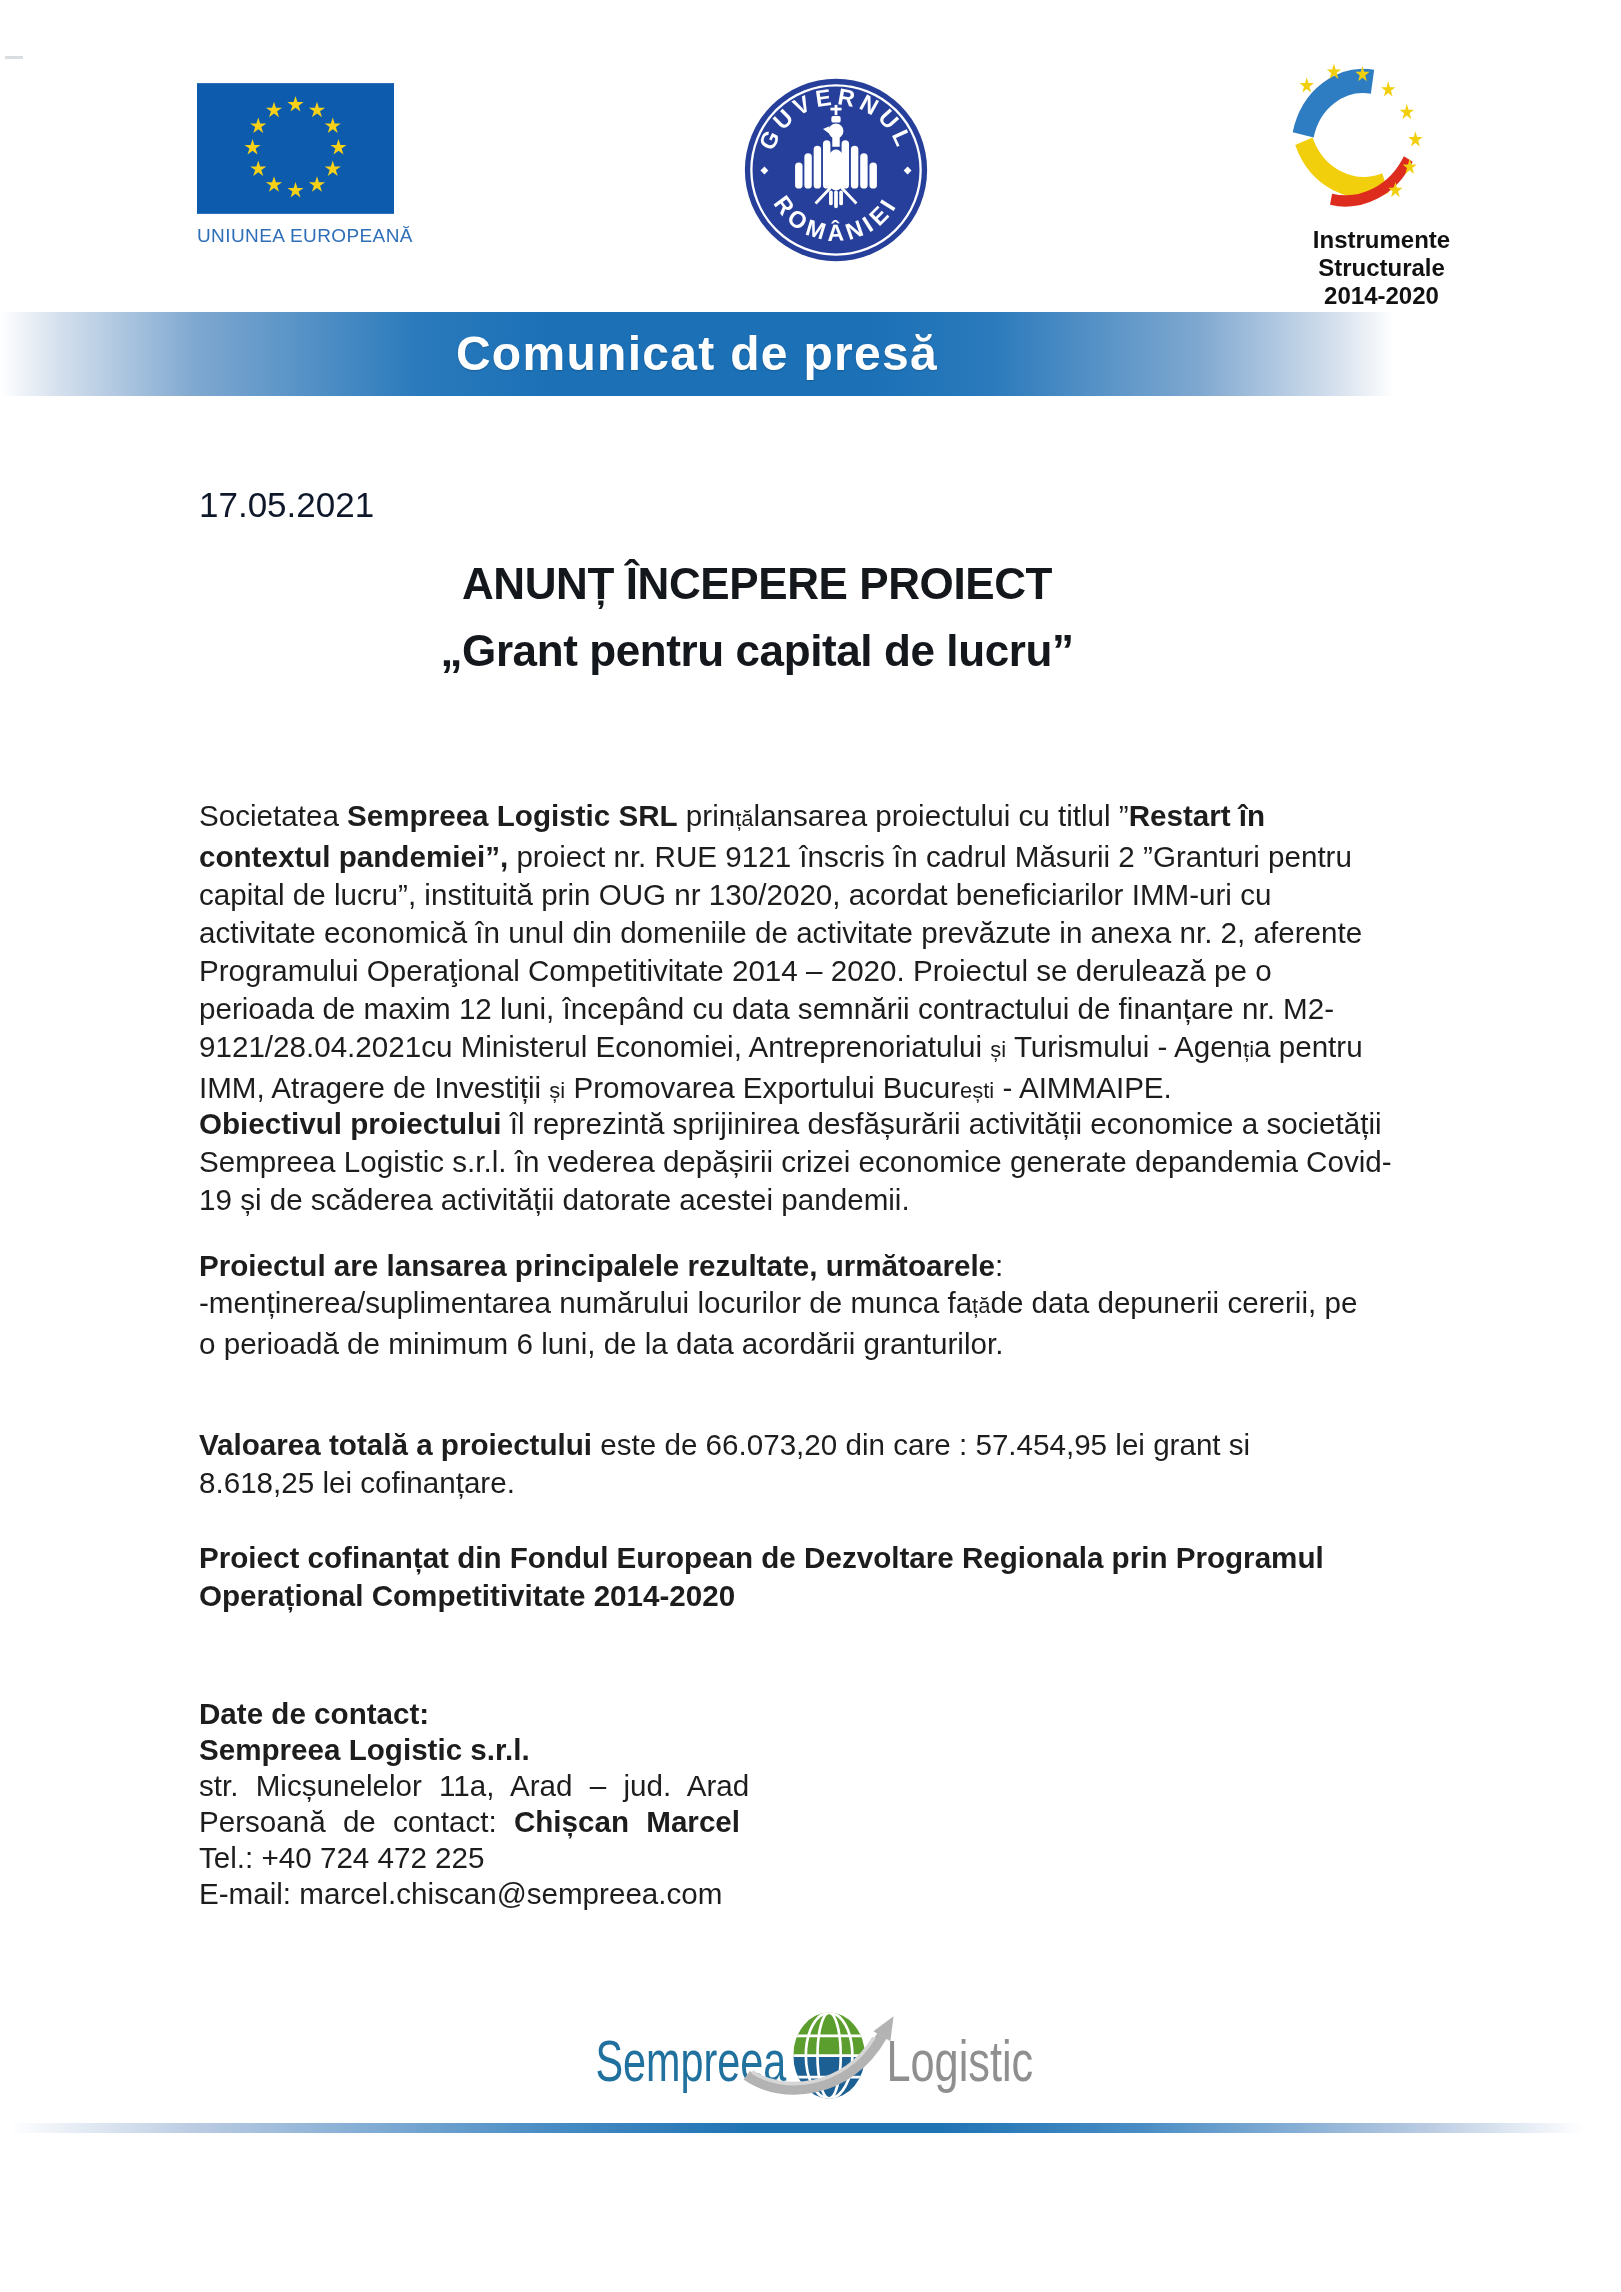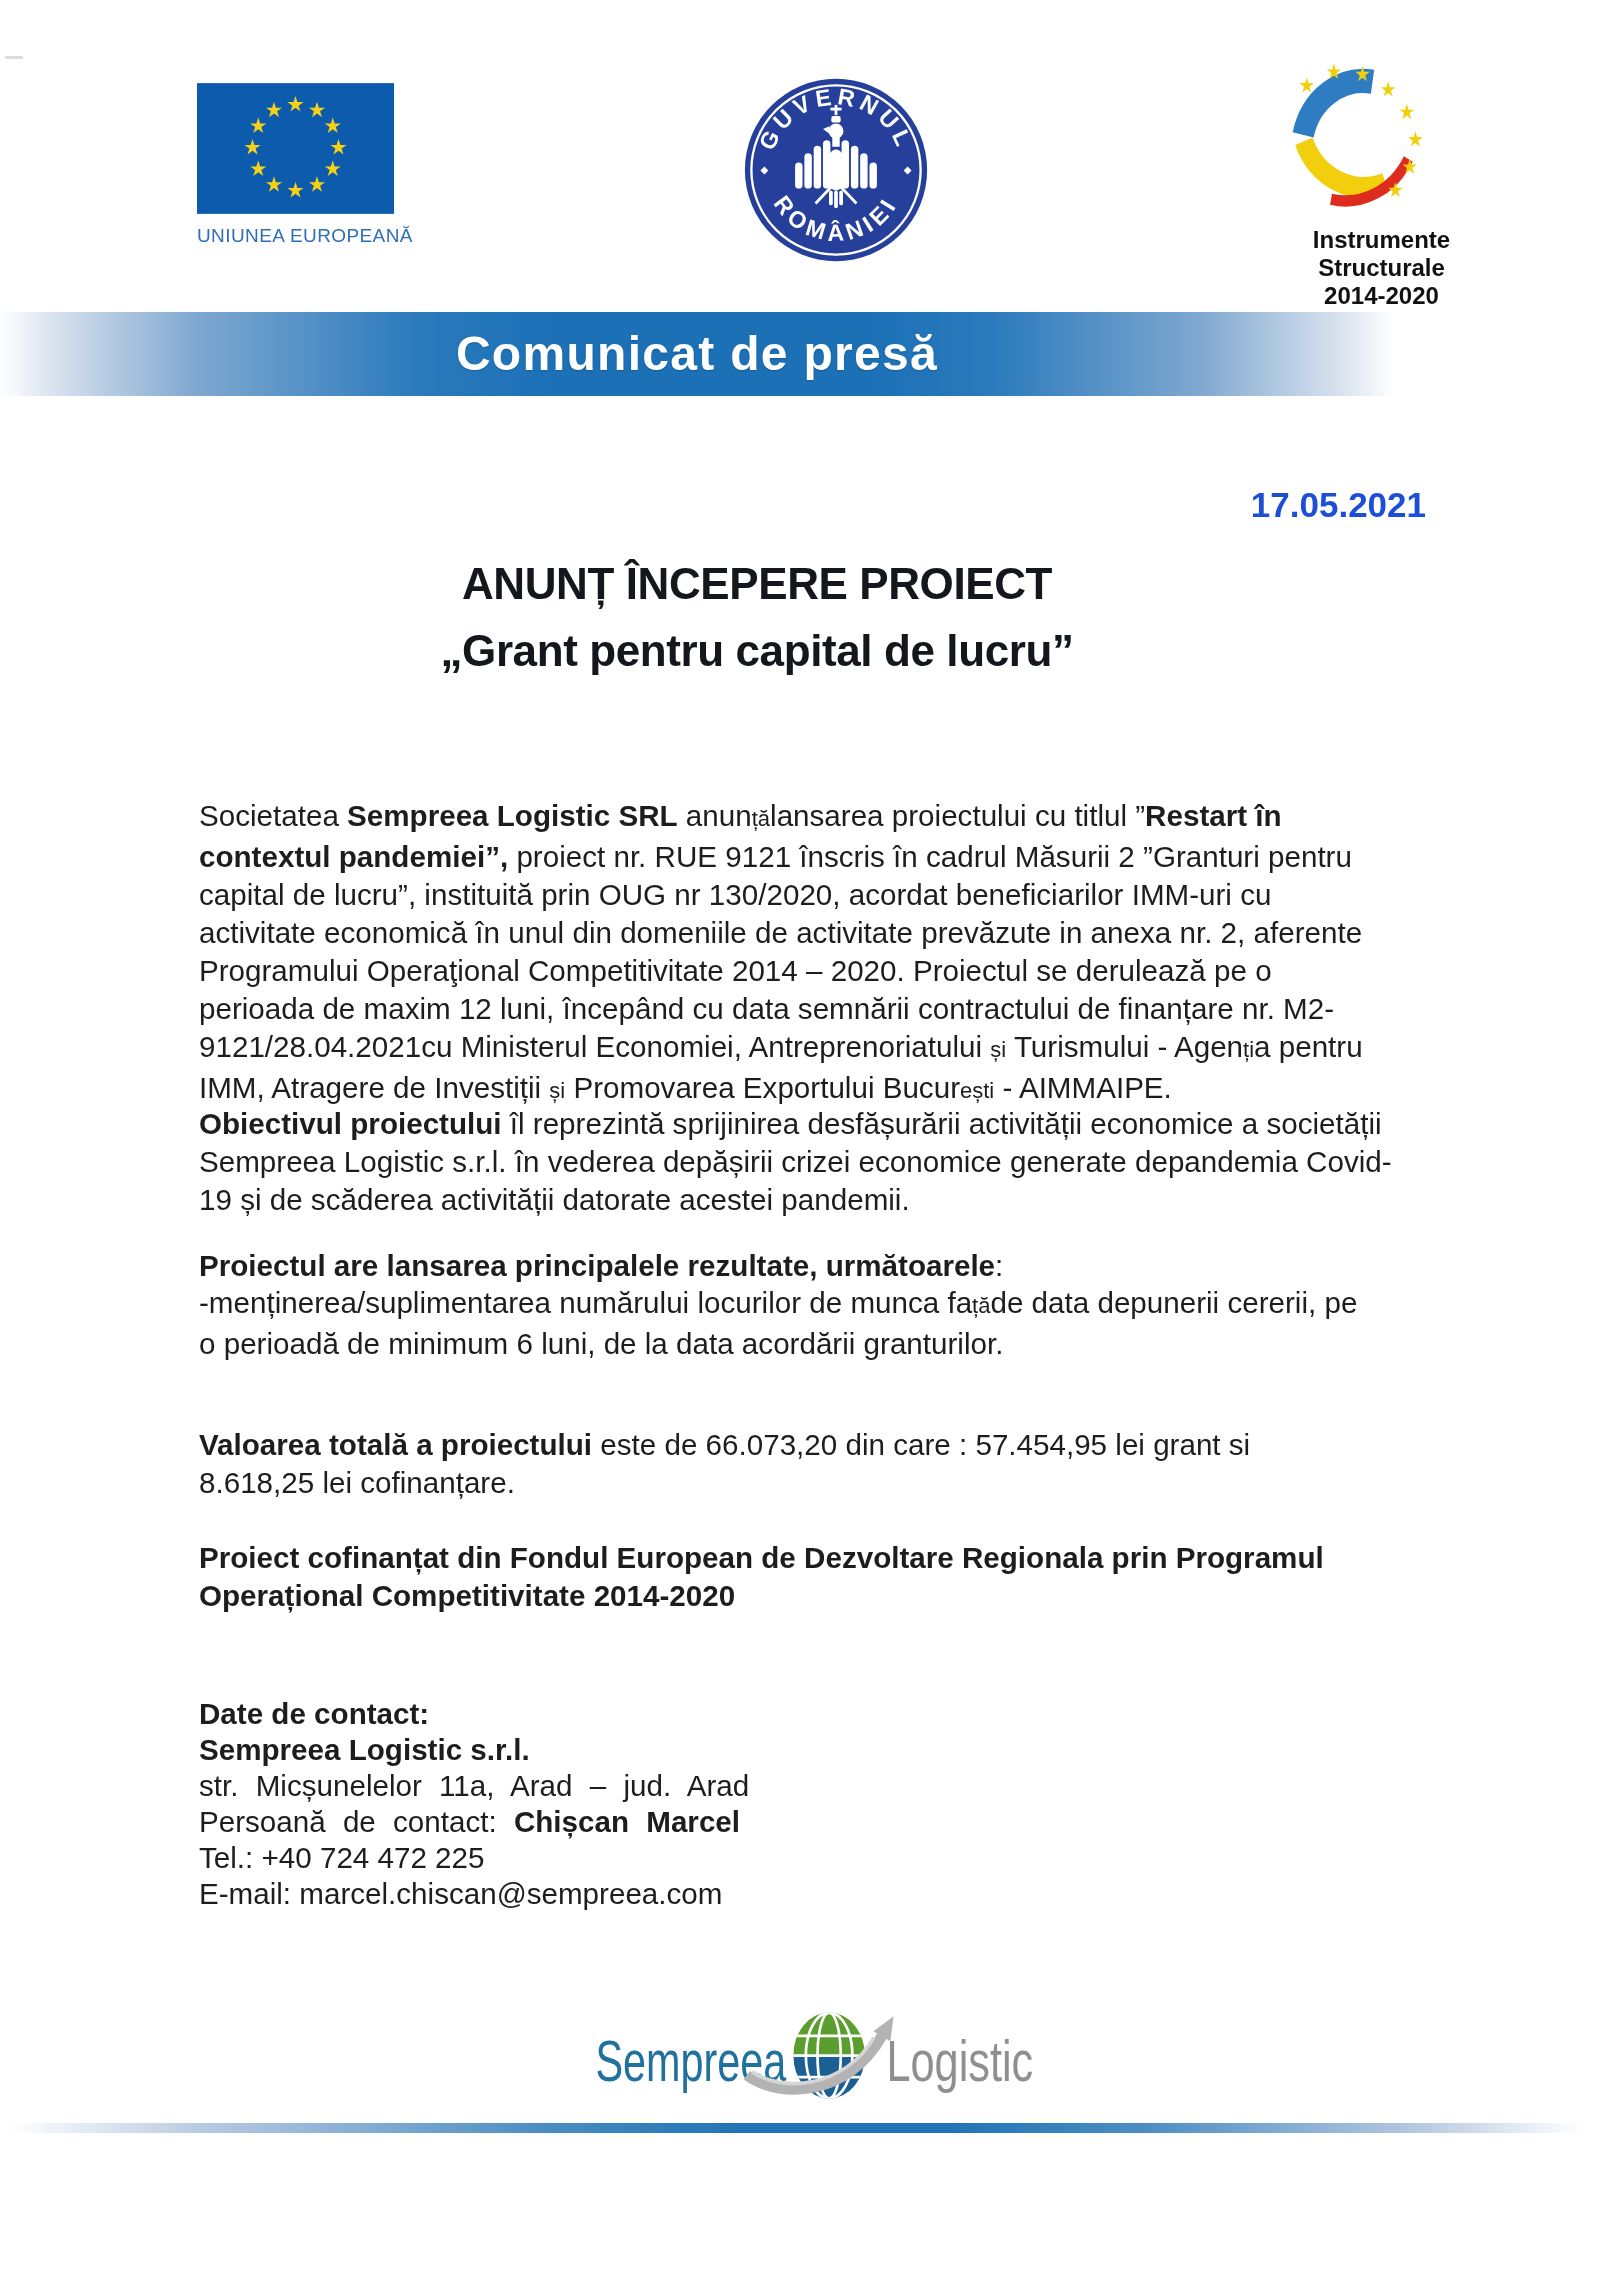--- a/index.html
+++ b/index.html
@@ -21,22 +21,22 @@
   
   .banner{
     position:absolute;left:0;top:312px;width:1394px;height:84px;line-height:84px;
     text-align:center;color:#fff;font-size:48px;font-weight:700;letter-spacing:1.3px;
     background:linear-gradient(90deg,#ffffff 0%,#d7e1ee 4%,#7fa8d0 14%,#2a7abc 30%,
                #1b70b6 40%,#1b70b6 62%,#2a7abc 71%,#7fa8d0 86%,#d7e1ee 96%,#ffffff 100%);
     text-shadow:0 0.9px 1.8px rgba(0,0,0,.18);
   }
 
   
-  .date-line{position:absolute;top:485px;left:199px;width:1227px;text-align:right;
-             font-size:35px;font-weight:700;color:#1d4ed8;}
+  .date-line{position:absolute;top:485px;left:199px;width:1227px;text-align:left;
+             font-size:35px;font-weight:400;color:#0f172a;}
   .title-block{position:absolute;top:550px;left:54px;width:1406px;text-align:center;
                font-size:44px;font-weight:700;line-height:67px;color:#14171c;letter-spacing:-0.4px;}
   .para{position:absolute;left:199px;width:1249px;font-size:29.6px;line-height:38px;color:#1d1d1d;}
   .ln{white-space:pre;}
   .b{font-weight:700;}
   .sm{font-size:22px;}
   .wide{word-spacing:9px;}
   #para1{top:797px;}
   #para2{top:1105px;}
   #results-heading{top:1247px;}
@@ -150,21 +150,21 @@
   </div>
 
   <div class="date-line">17.05.2021</div>
 
   <div class="title-block">
     <div>ANUNȚ ÎNCEPERE PROIECT</div>
     <div>„Grant pentru capital de lucru”</div>
   </div>
 
   <div id="para1" class="para">
-      <div class="ln"><span>Societatea </span><span class="b">Sempreea Logistic SRL</span><span> anun</span><span class="sm">ță</span><span>lansarea proiectului cu titlul ”</span><span class="b">Restart în</span></div>
+      <div class="ln"><span>Societatea </span><span class="b">Sempreea Logistic SRL</span><span> prin</span><span class="sm">ță</span><span>lansarea proiectului cu titlul ”</span><span class="b">Restart în</span></div>
       <div class="ln"><span class="b">contextul pandemiei”,</span><span> proiect nr. RUE 9121 înscris în cadrul Măsurii 2 ”Granturi pentru</span></div>
       <div class="ln"><span>capital de lucru”, instituită prin OUG nr 130/2020, acordat beneficiarilor IMM-uri cu</span></div>
       <div class="ln"><span>activitate economică în unul din domeniile de activitate prevăzute in anexa nr. 2, aferente</span></div>
       <div class="ln"><span>Programului Operaţional Competitivitate 2014 – 2020. Proiectul se derulează pe o</span></div>
       <div class="ln"><span>perioada de maxim 12 luni, începând cu data semnării contractului de finanțare nr. M2-</span></div>
       <div class="ln"><span>9121/28.04.2021cu Ministerul Economiei, Antreprenoriatului </span><span class="sm">și</span><span> Turismului - Agen</span><span class="sm">ți</span><span>a pentru</span></div>
       <div class="ln"><span>IMM, Atragere de Investiții </span><span class="sm">și</span><span> Promovarea Exportului Bucur</span><span class="sm">ești</span><span> - AIMMAIPE.</span></div>
     </div>
   <div id="para2" class="para">
       <div class="ln"><span class="b">Obiectivul proiectului</span><span> îl reprezintă sprijinirea desfășurării activității economice a societății</span></div>

